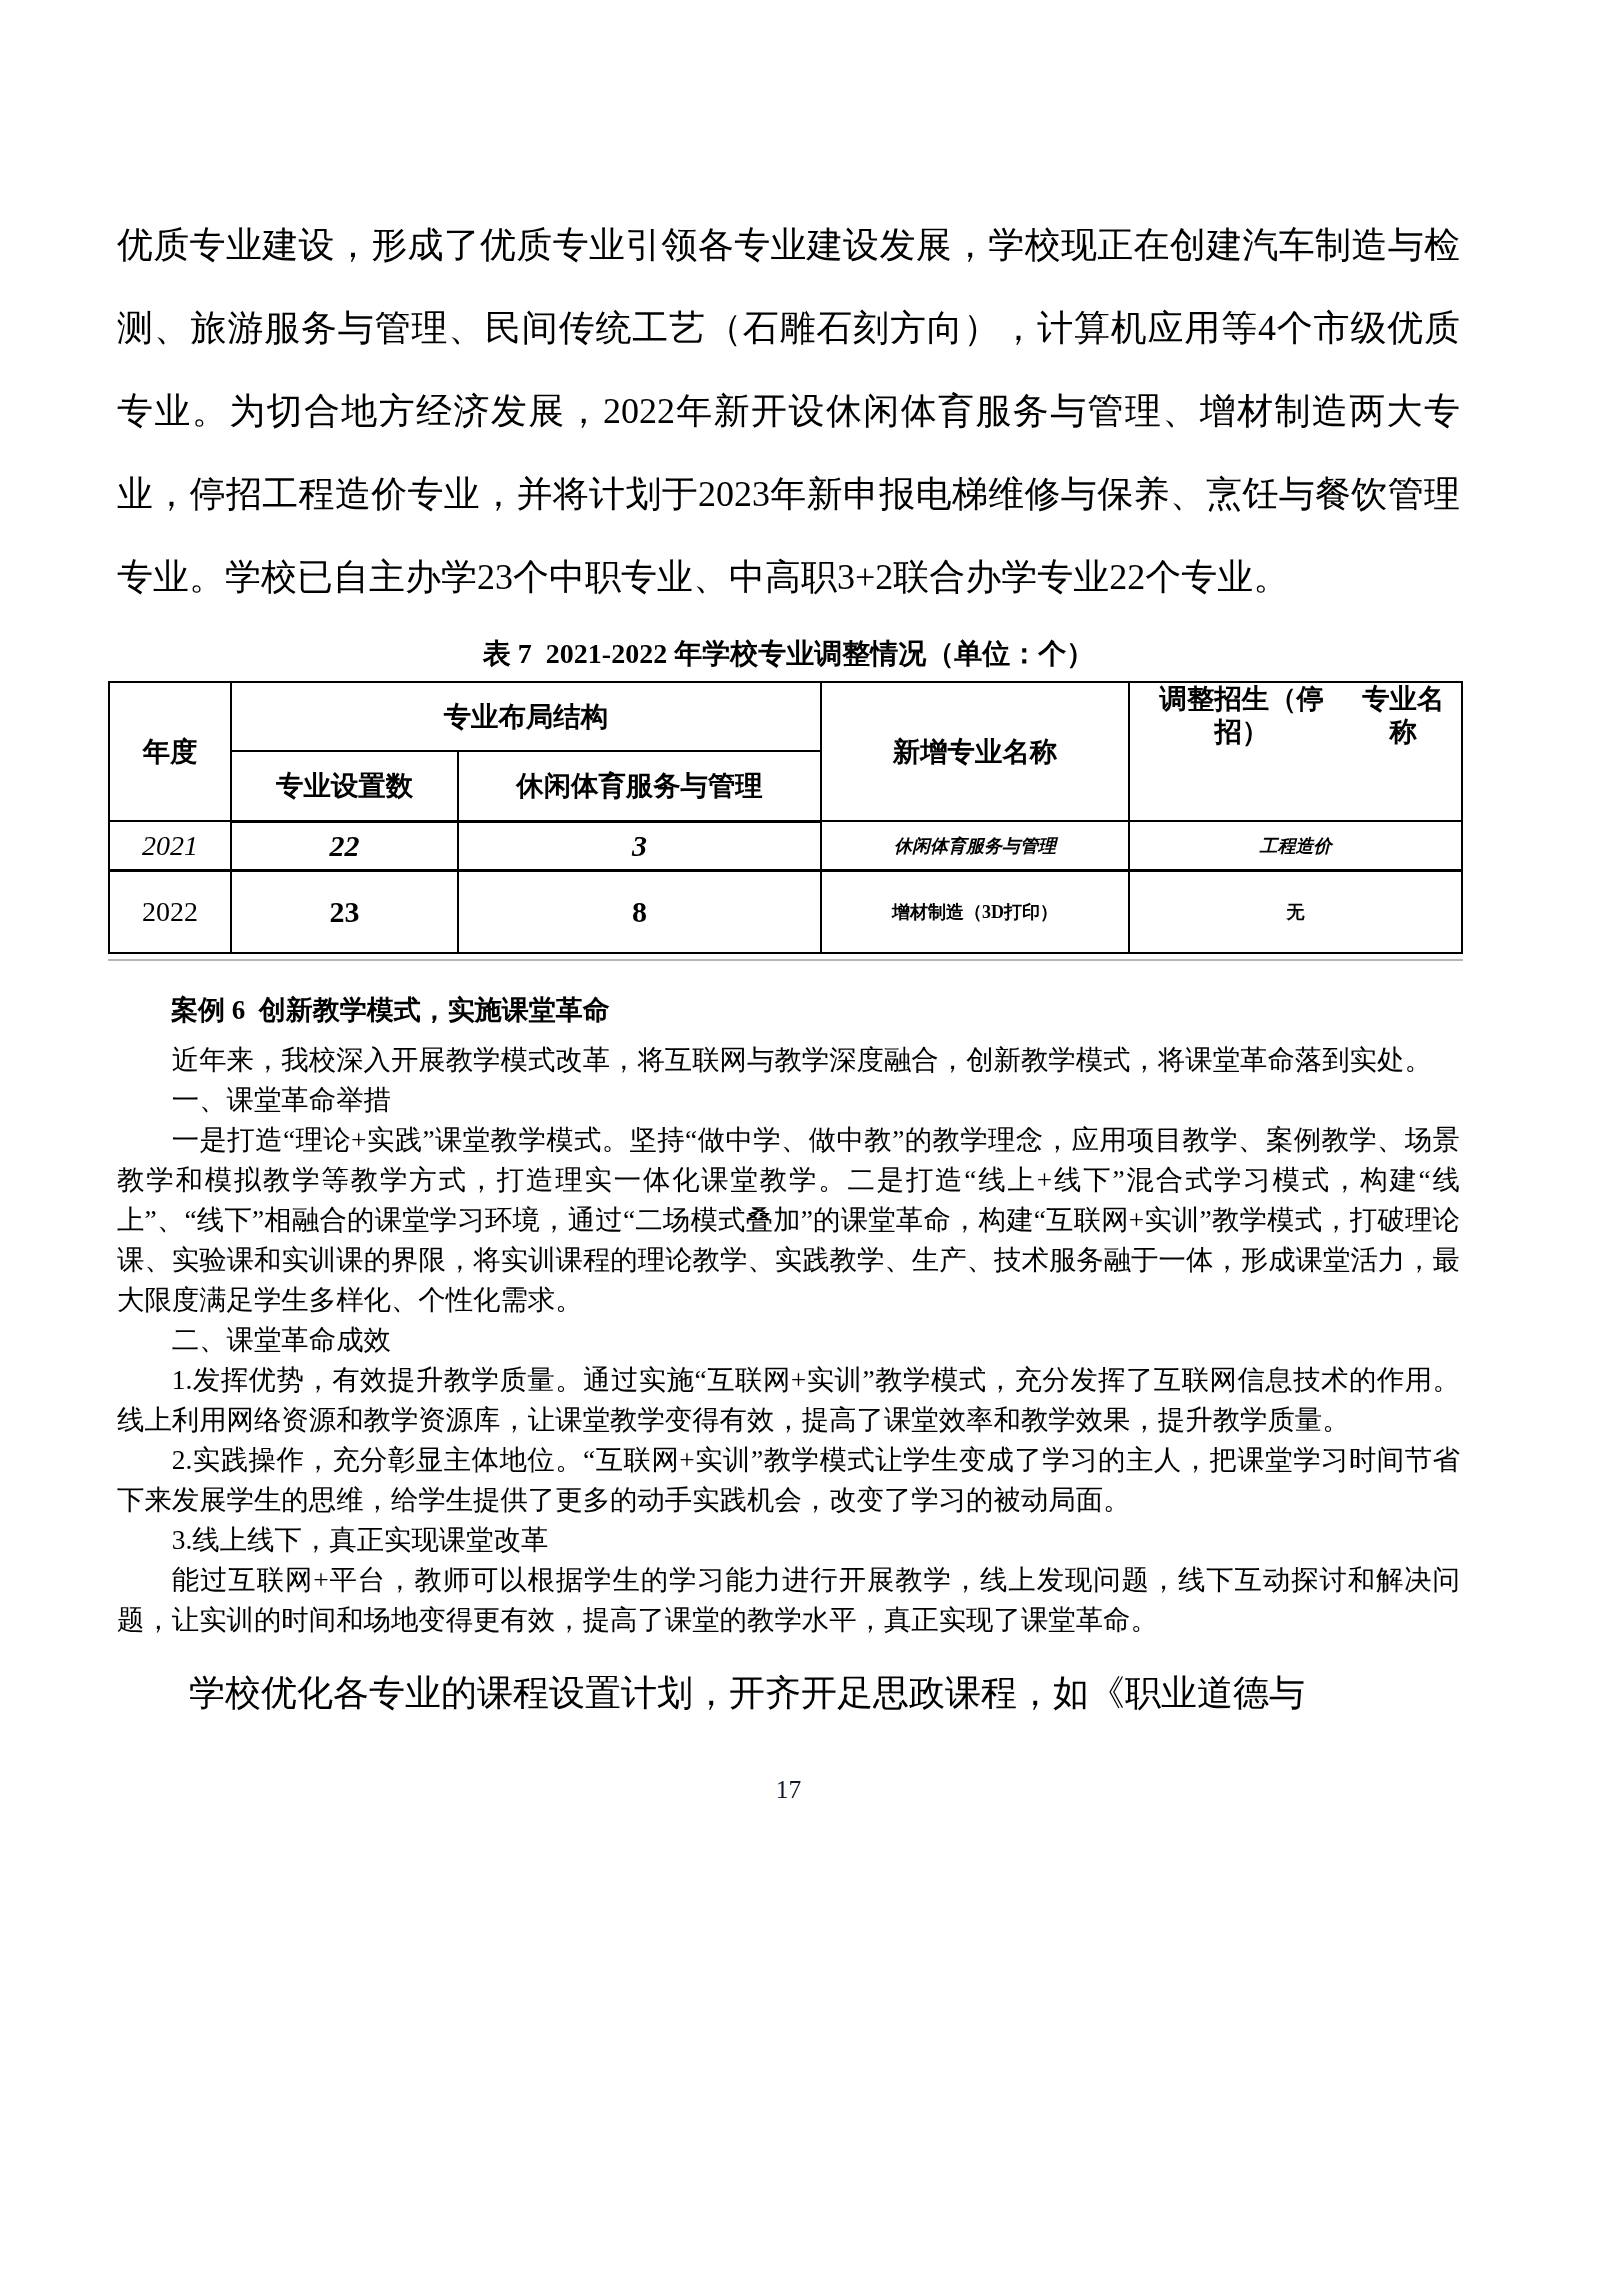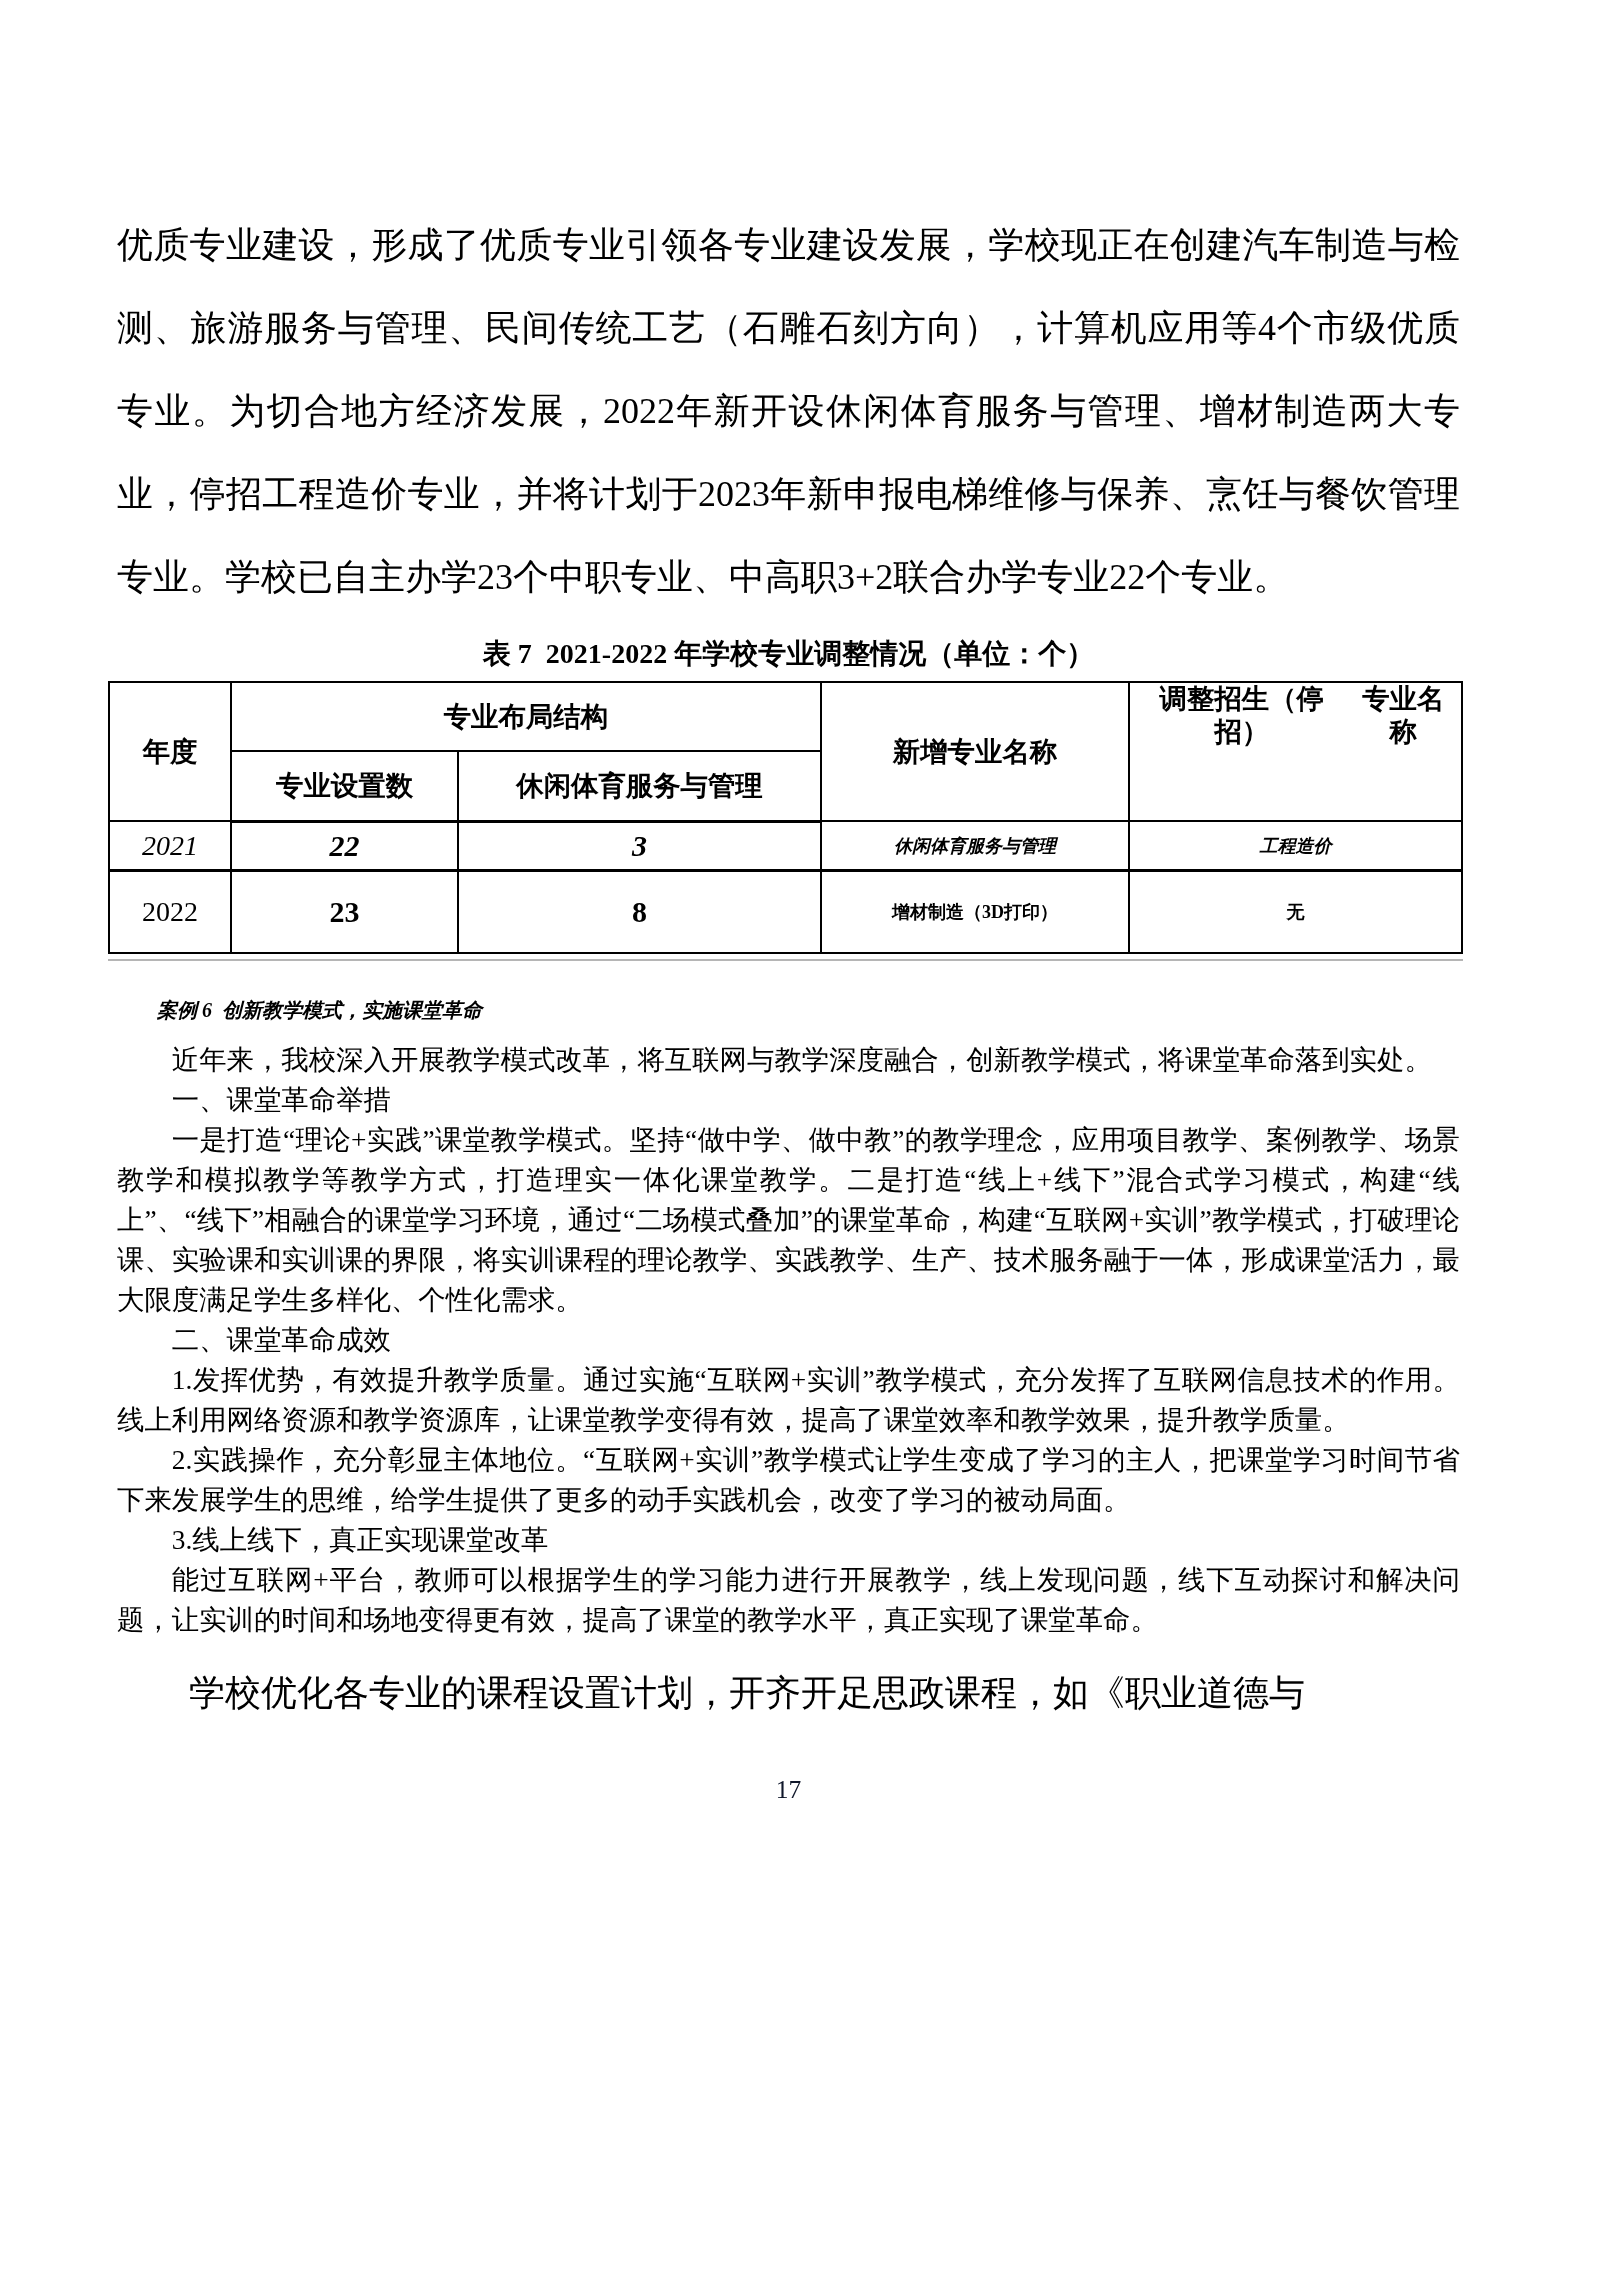--- a/index.html
+++ b/index.html
@@ -71,27 +71,26 @@
   td.cn-cell   { font-size: 18px; font-weight: bold; }
 
   .hairline {
     margin-left: -8.8px;
     width: calc(100% + 11.8px);
     border-top: 2px solid #b5b5b5;
     margin-top: 4.9px;
   }
 
   .case-heading {
-    font-size: 20px;
+    font-size: 27px;
     line-height: 43px;
     font-weight: bold;
     margin: 27.4px 0 7.8px 0;
     text-indent: 2em;
     white-space: pre-wrap;
-    font-style: italic;
   }
   .para-small {
     font-size: 27.4px;
     line-height: 40px;
     text-align: justify;
     text-indent: 2em;
     margin: 0;
   }
 
   .sec-heading {

